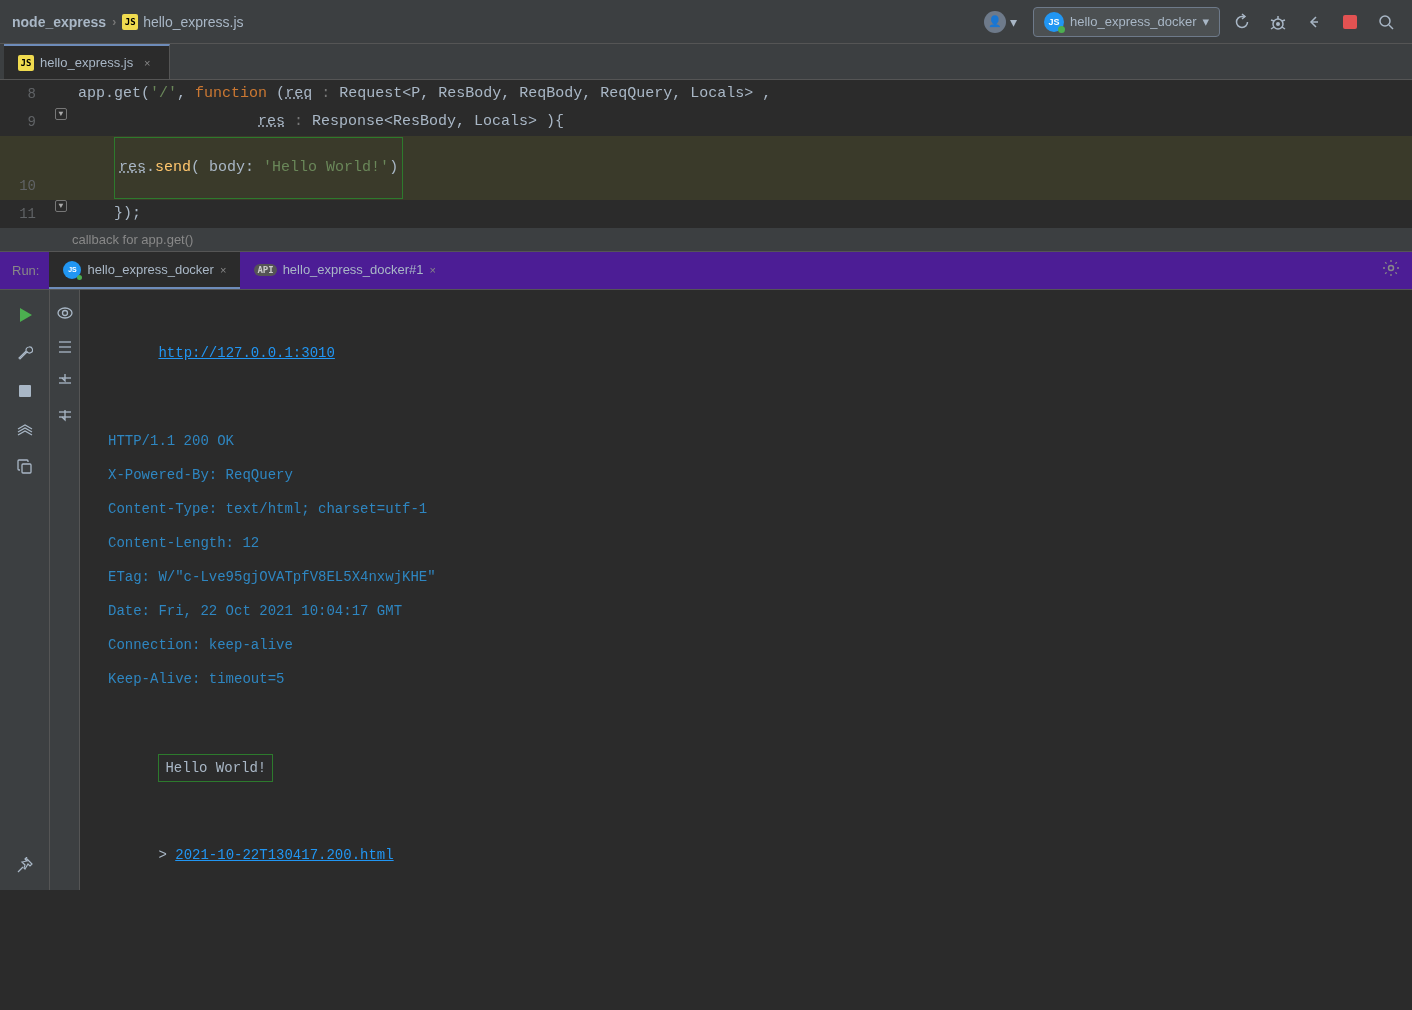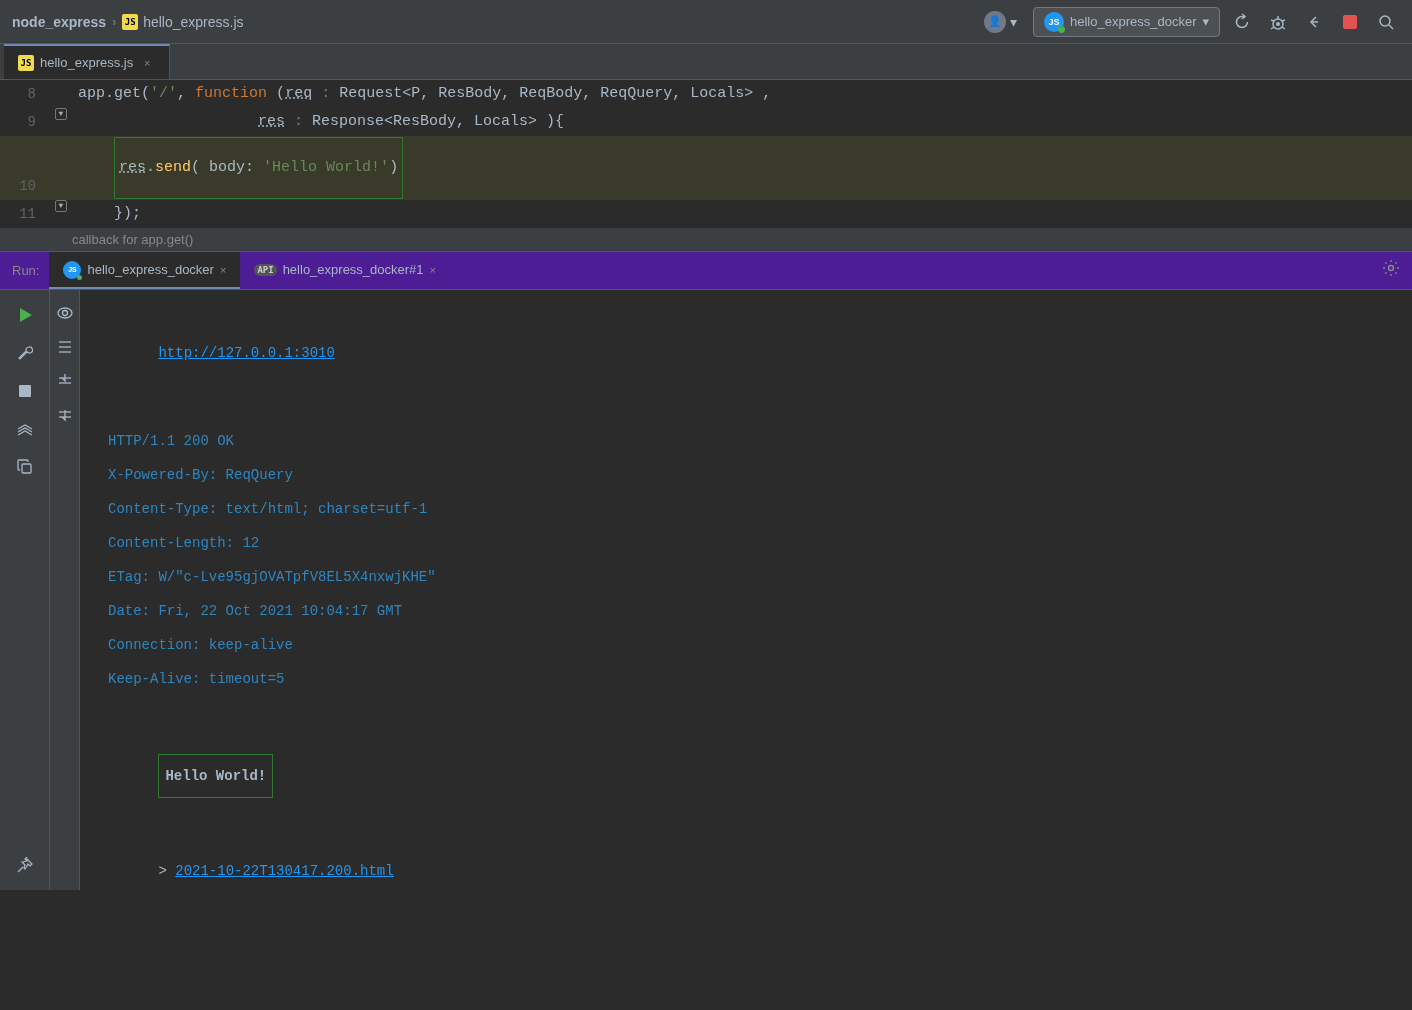--- a/index.html
+++ b/index.html
@@ -355,23 +355,22 @@
       color: #2196f3;
       text-decoration: underline;
       cursor: pointer;
     }
     .output-blue { color: #2e86c1; }
     .output-line { margin: 8px; white-space: pre; }
     .output-spacer { height: 20px; }
     .output-boxed {
       display: inline-block;
       border: 1.5px solid #2d7a2d;
-      padding: 8px 6px;
-      color: #a9b7c6;
-      font-weight: bold;
+      padding: 0 6px;
+      color: #a9b7c6;
     }
     .api-badge {
       background: #555;
       color: #ccc;
       font-size: 9px;
       padding: 1px 3px;
       border-radius: 6px;
       font-family: monospace;
       font-weight: bold;
     }

